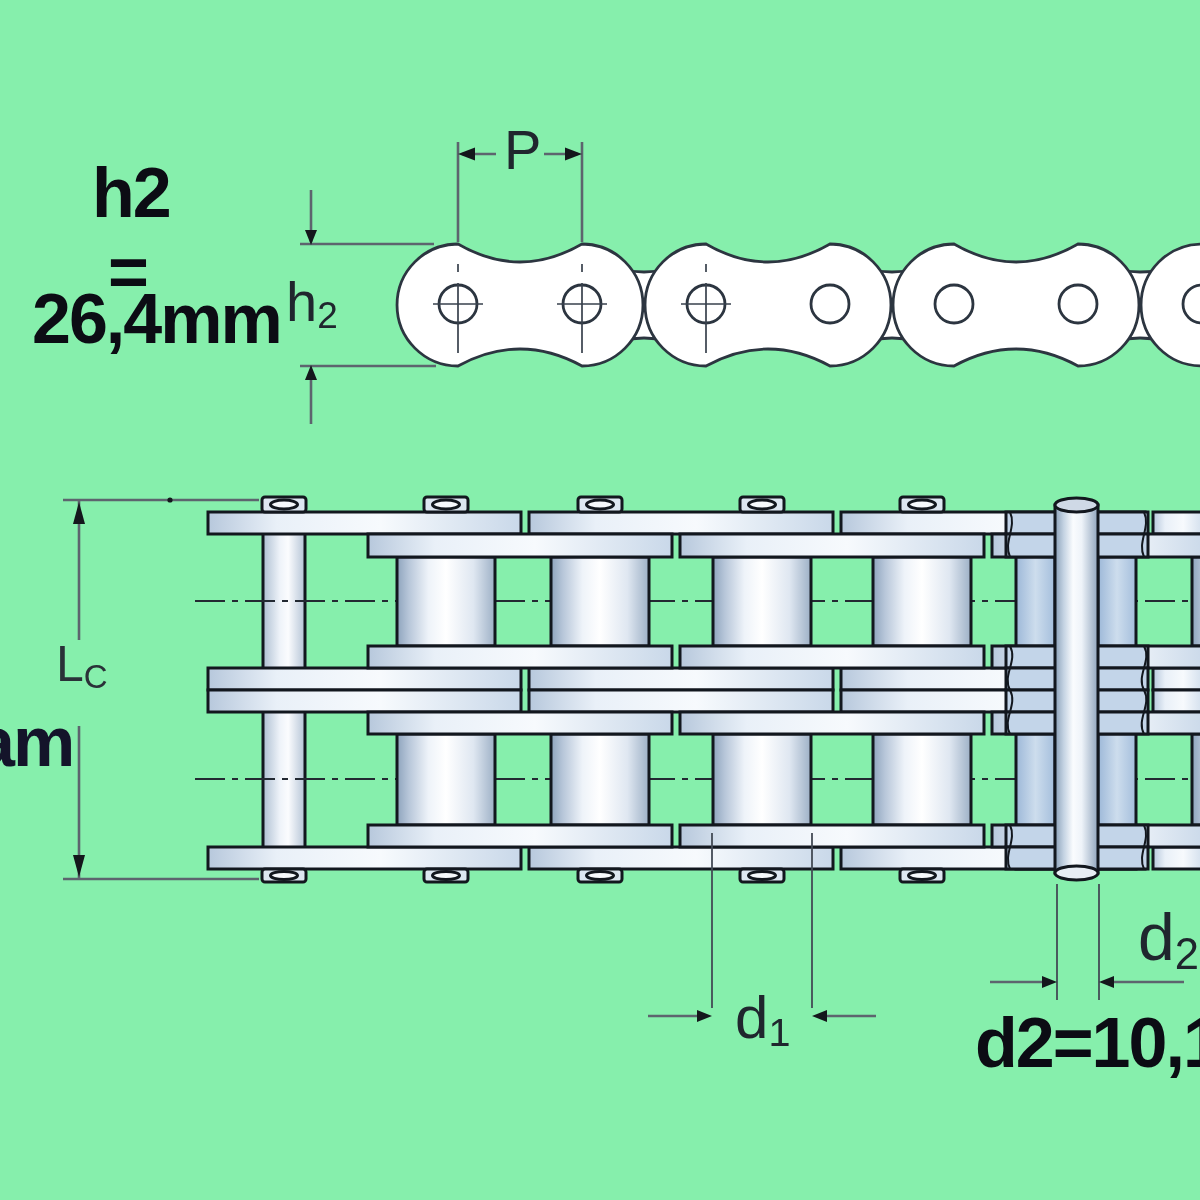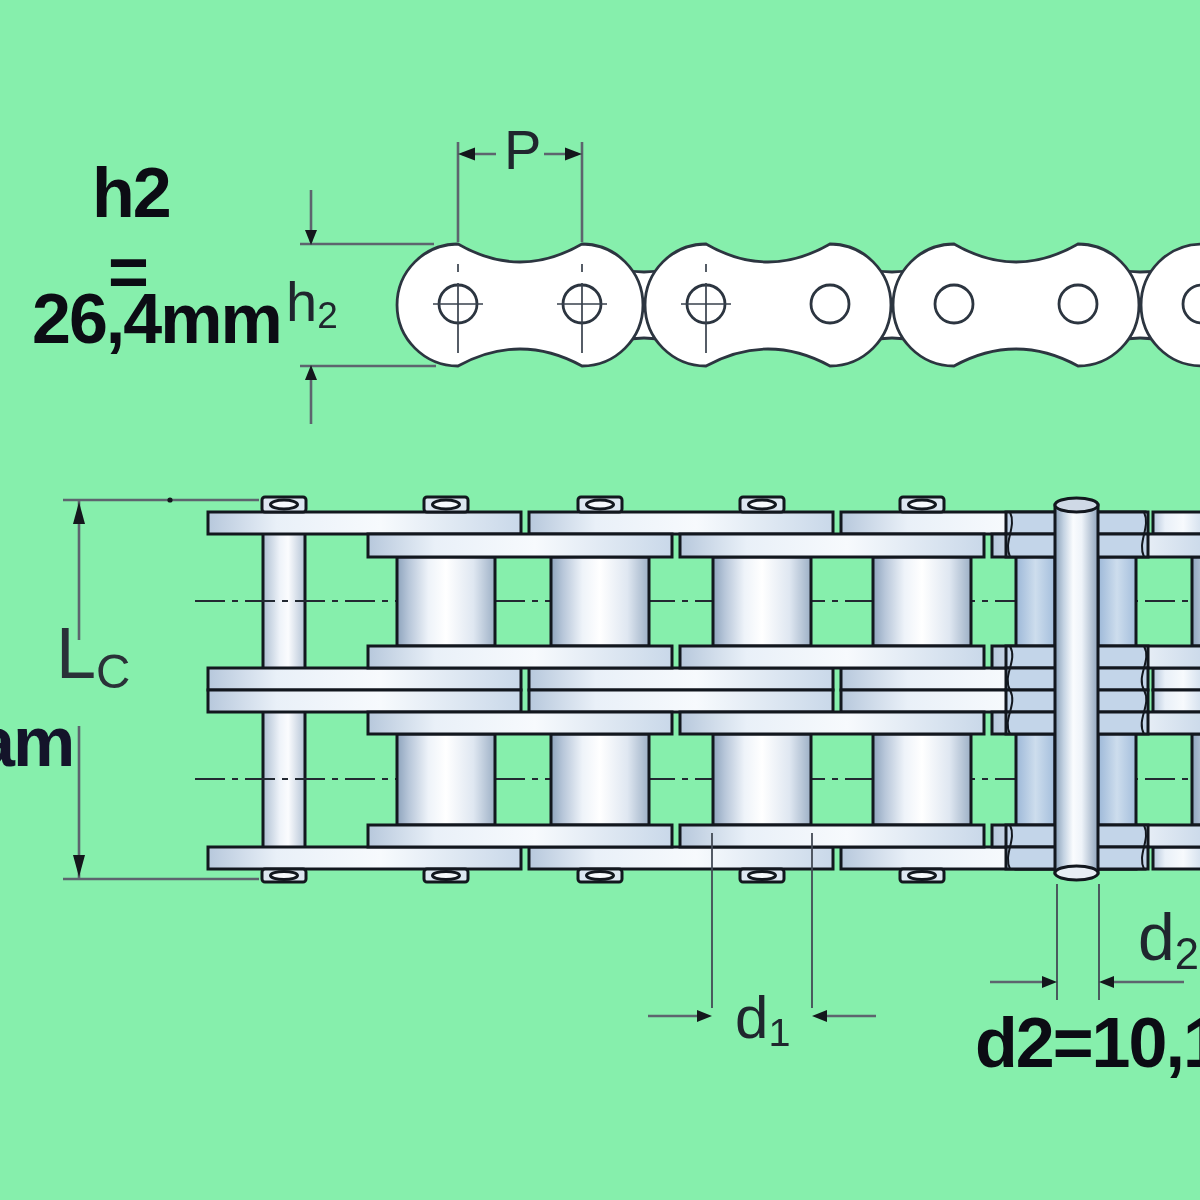--- a/index.html
+++ b/index.html
@@ -298,21 +298,21 @@
 <div class="txt bold-val" style="left:108px;top:237px;">=</div>
 <div class="txt bold-val" style="left:32px;top:284px;">26,4mm</div>
 
 
 <div class="txt dim-label" style="left:504px;top:122px;font-size:56px;">P</div>
 
 <div class="txt dim-label" style="left:286px;top:274px;font-size:56px;">
   <span>h</span><span class="sub">2</span>
 </div>
 
-<div class="txt dim-label" style="left:56px;top:617px;font-size:72px;color:#2a3138;">
+<div class="txt dim-label" style="left:56px;top:639px;font-size:50px;color:#2a3138;">
   <span>L</span><span class="sub">C</span>
 </div>
 
 <div class="txt bold-val" style="left:-24px;top:707px;color:#14142a;">am</div>
 
 
 <div class="txt dim-label" style="left:735px;top:988px;font-size:60px;text-align:center;">
   <span>d</span><span class="sub">1</span>
 </div>
 

